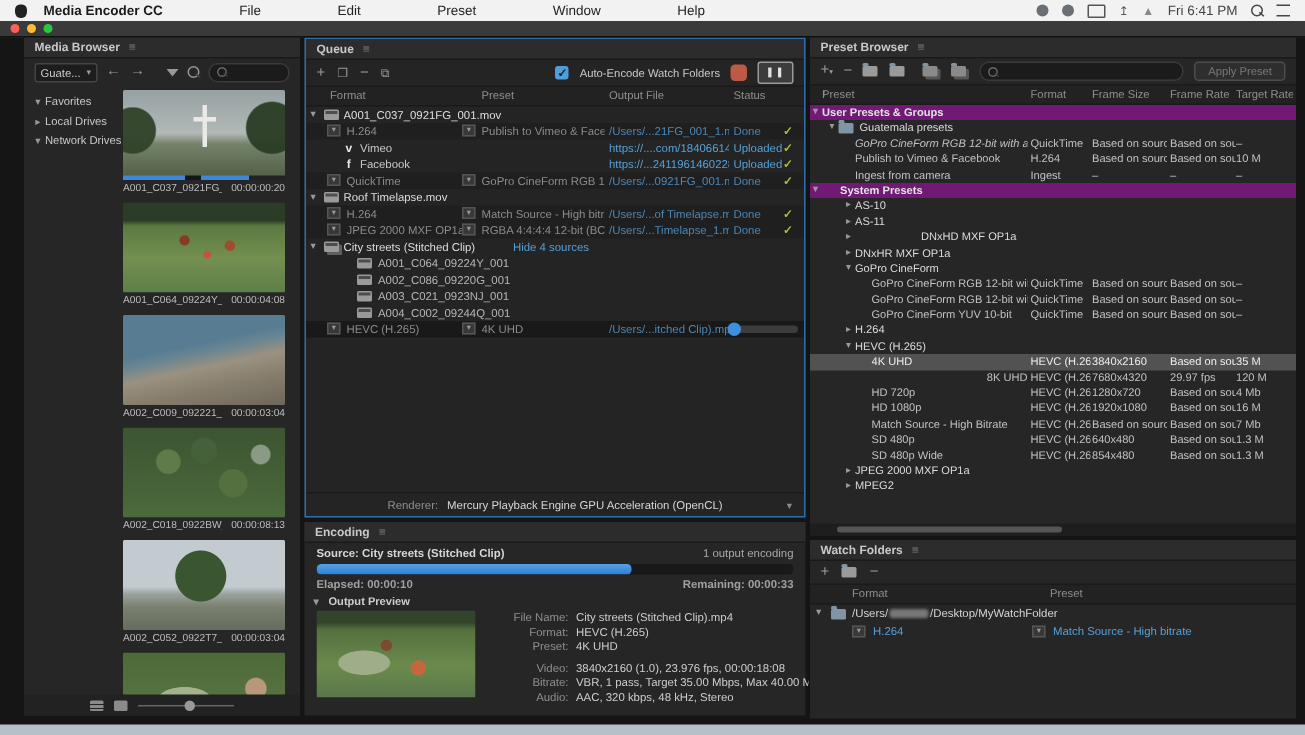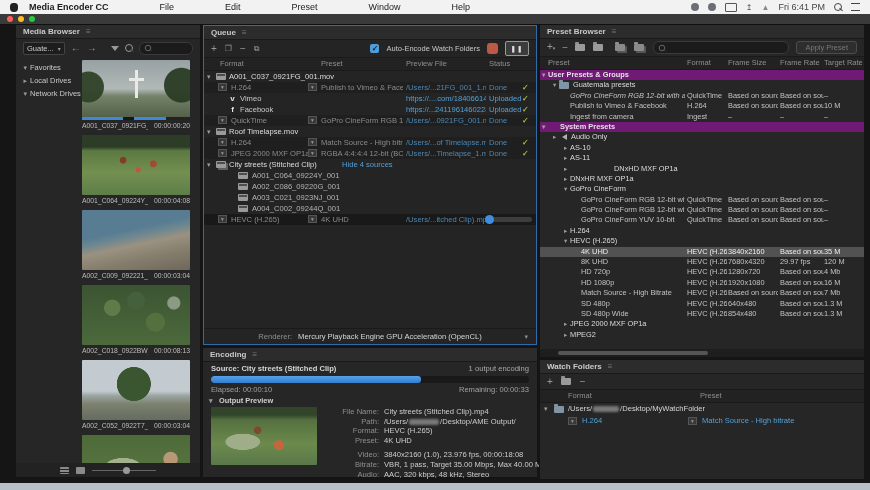--- a/index.html
+++ b/index.html
@@ -287,21 +287,21 @@
       <span class="q-right">
         <span class="cb">✓</span>
         <span class="cb-label">Auto-Encode Watch Folders</span>
         <span class="stopbtn"></span>
         <span class="pausebtn">❚❚</span>
       </span>
     </div>
     <div class="hdr">
       <span style="left:16px;">Format</span>
       <span style="left:117px;">Preset</span>
-      <span style="left:202px;">Preview File</span>
+      <span style="left:202px;">Output File</span>
       <span style="left:285px;">Status</span>
     </div>
     <div id="queue-rows">
         <div class="qrow grp">
           <span class="gchev">▾</span>
           <span class="clip-ic"></span>
           <span class="cell">A001_C037_0921FG_001.mov</span>
         </div>
         <div class="qrow dim">
           <span class="dd" style="left: 14px;">▾</span>
@@ -462,25 +462,20 @@
           <span class="pc pc-format">Ingest</span>
           <span class="pc pc-size">–</span>
           <span class="pc pc-rate">–</span>
           <span class="pc pc-target">–</span>
         </div>
         <div class="prow section">
           <span class="pchev" style="left: 2px;">▾</span>
           <span class="pc pc-name" style="left: 20px; width: 137px;">System Presets</span>
         </div>
         <div class="prow folder">
-          <span class="pchev" style="left: 13px;">▸</span>
-          <span class="spk-ic" style="left: 19px;"></span>
-          <span class="pc pc-name" style="left: 31px; width: 114px;">Audio Only</span>
-        </div>
-        <div class="prow folder">
           <span class="pchev" style="left: 24px;">▸</span>
           <span class="pc pc-name" style="left: 30px; width: 115px;">AS-10</span>
         </div>
         <div class="prow folder">
           <span class="pchev" style="left: 24px;">▸</span>
           <span class="pc pc-name" style="left: 30px; width: 115px;">AS-11</span>
         </div>
         <div class="prow folder">
           <span class="pchev" style="left: 24px;">▸</span>
           <span class="pc pc-name" style="left: 30px; width: 115px; margin-left: 44px;">DNxHD MXF OP1a</span>
@@ -523,21 +518,21 @@
           <span class="pc pc-name" style="left: 30px; width: 115px;">HEVC (H.265)</span>
         </div>
         <div class="prow preset sel">
           <span class="pc pc-name" style="left: 41px; width: 104px;">4K UHD</span>
           <span class="pc pc-format">HEVC (H.265)</span>
           <span class="pc pc-size">3840x2160</span>
           <span class="pc pc-rate">Based on source</span>
           <span class="pc pc-target">35 M</span>
         </div>
         <div class="prow preset">
-          <span class="pc pc-name" style="left: 41px; width: 104px;">8K UHD</span>
+          <span class="pc pc-name" style="left: 41px; width: 104px; text-align: right;">8K UHD</span>
           <span class="pc pc-format">HEVC (H.265)</span>
           <span class="pc pc-size">7680x4320</span>
           <span class="pc pc-rate">29.97 fps</span>
           <span class="pc pc-target">120 M</span>
         </div>
         <div class="prow preset">
           <span class="pc pc-name" style="left: 41px; width: 104px;">HD 720p</span>
           <span class="pc pc-format">HEVC (H.265)</span>
           <span class="pc pc-size">1280x720</span>
           <span class="pc pc-rate">Based on source</span>
@@ -590,40 +585,36 @@
       <span>Encoding</span>
       <span class="pmenu">≡</span>
     </div>
     <div class="enc-line">
       <span class="enc-src">Source: City streets (Stitched Clip)</span>
       <span class="enc-count">1 output encoding</span>
     </div>
     <div class="enc-progress">
         <span class="enc-fill" id="enc-fill" style="width: 66%;"></span>
       </div>
-    <div class="enc-line" style="padding-top:0;">
+    <div class="enc-line" style="padding-top:0;font-weight:bold;">
       <span class="enc-meta">Elapsed: 00:00:10</span>
       <span class="enc-meta">Remaining: 00:00:33</span>
     </div>
     <div class="outprev">
       <span class="chev">▾</span>
       <span>Output Preview</span>
     </div>
     <div class="enc-body">
       <div class="enc-thumb scene-enc"></div>
       <div id="enc-details">
           <div class="det-row">
             <span class="det-label">File Name:</span>
             <span class="det-val">City streets (Stitched Clip).mp4</span>
           </div>
           <div class="det-row">
-            <span class="det-label">Path:</span>
-            <span class="det-val"><span>/Users/</span><span class="redact"></span><span>/Desktop/AME Output/</span></span>
-          </div>
-          <div class="det-row">
             <span class="det-label">Format:</span>
             <span class="det-val">HEVC (H.265)</span>
           </div>
           <div class="det-row">
             <span class="det-label">Preset:</span>
             <span class="det-val">4K UHD</span>
           </div>
           <div class="det-row gap">
             <span class="det-label">Video:</span>
             <span class="det-val">3840x2160 (1.0), 23.976 fps, 00:00:18:08</span>

